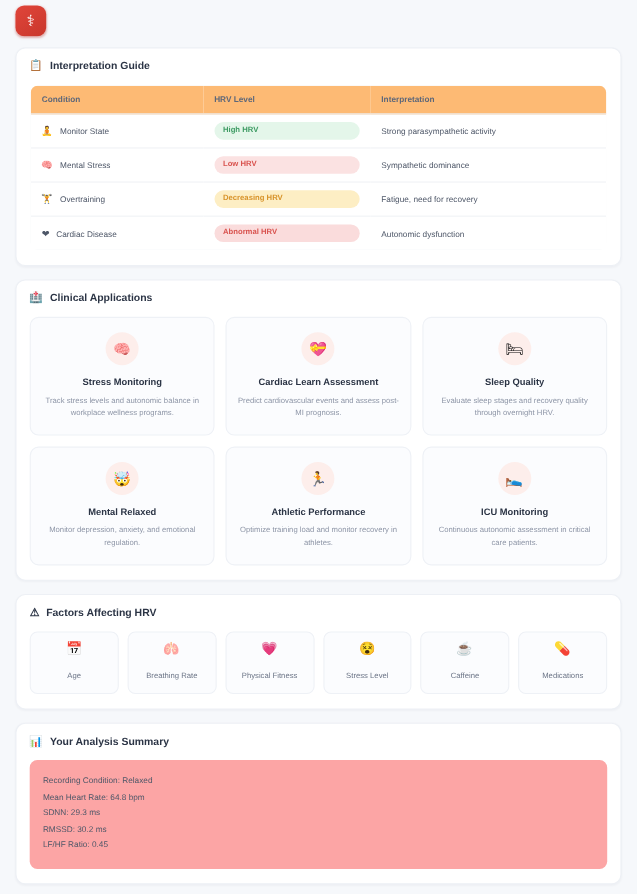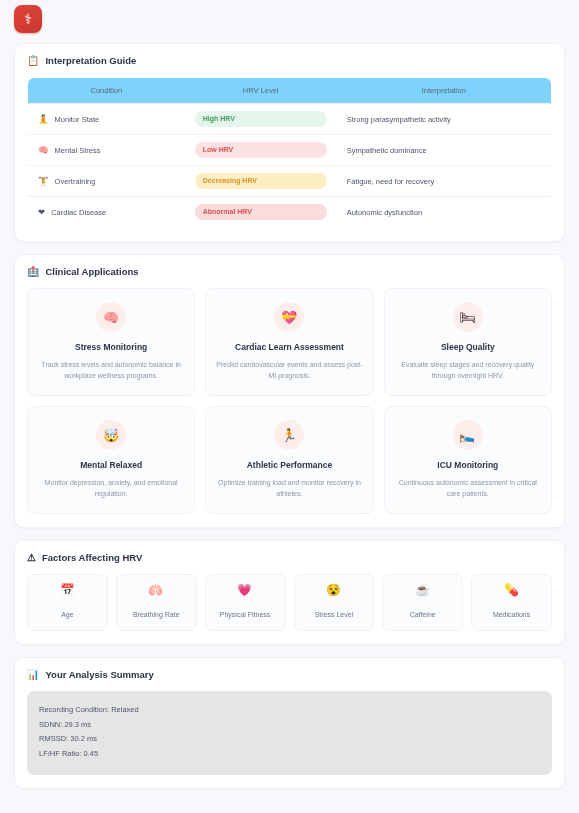--- a/index.html
+++ b/index.html
@@ -74,24 +74,24 @@
   
   .tbl {
     width: 100%;
     border: 1px solid #eceff4;
     border-radius: 7px;
     overflow: hidden;
     border-collapse: collapse;
     table-layout: fixed;
   }
   .tbl thead th {
-    background: #7dd3fc;
-    text-align: center;
+    background: #fdba74;
+    text-align: left;
     font-size: 7.5px;
-    font-weight: normal;
+    font-weight: bold;
     color: #5d6779;
     padding: 8px 10px;
     border-bottom: 1px solid #eceff4;
   }
   .tbl tbody td {
     padding: 7px 10px;
     border-bottom: 1px solid #f0f2f6;
     font-size: 7.5px;
     color: #4e5768;
     vertical-align: middle;
@@ -173,21 +173,21 @@
     display: block;
   }
   .factor-label {
     font-size: 7px;
     color: #6b7486;
     line-height: 10px;
   }
 
   
   .summary-box {
-    background: #e5e5e5;
+    background: #fca5a5;
     border-radius: 7px;
     padding: 12px 12px 14px 12px;
   }
   .summary-line {
     font-size: 7.5px;
     color: #4e5768;
     line-height: 14.5px;
   }
 </style>
 </head>
@@ -360,19 +360,20 @@
   </div>
 
   <div class="card">
     <div class="card-title">
       <span class="ic">📊</span>
       <span>Your Analysis Summary</span>
     </div>
 
     <div class="summary-box">
       <div class="summary-line">Recording Condition: Relaxed</div>
+      <div class="summary-line">Mean Heart Rate: 64.8 bpm</div>
       <div class="summary-line">SDNN: 29.3 ms</div>
       <div class="summary-line">RMSSD: 30.2 ms</div>
       <div class="summary-line">LF/HF Ratio: 0.45</div>
     </div>
   </div>
 
 </div>
 
 </body></html>

